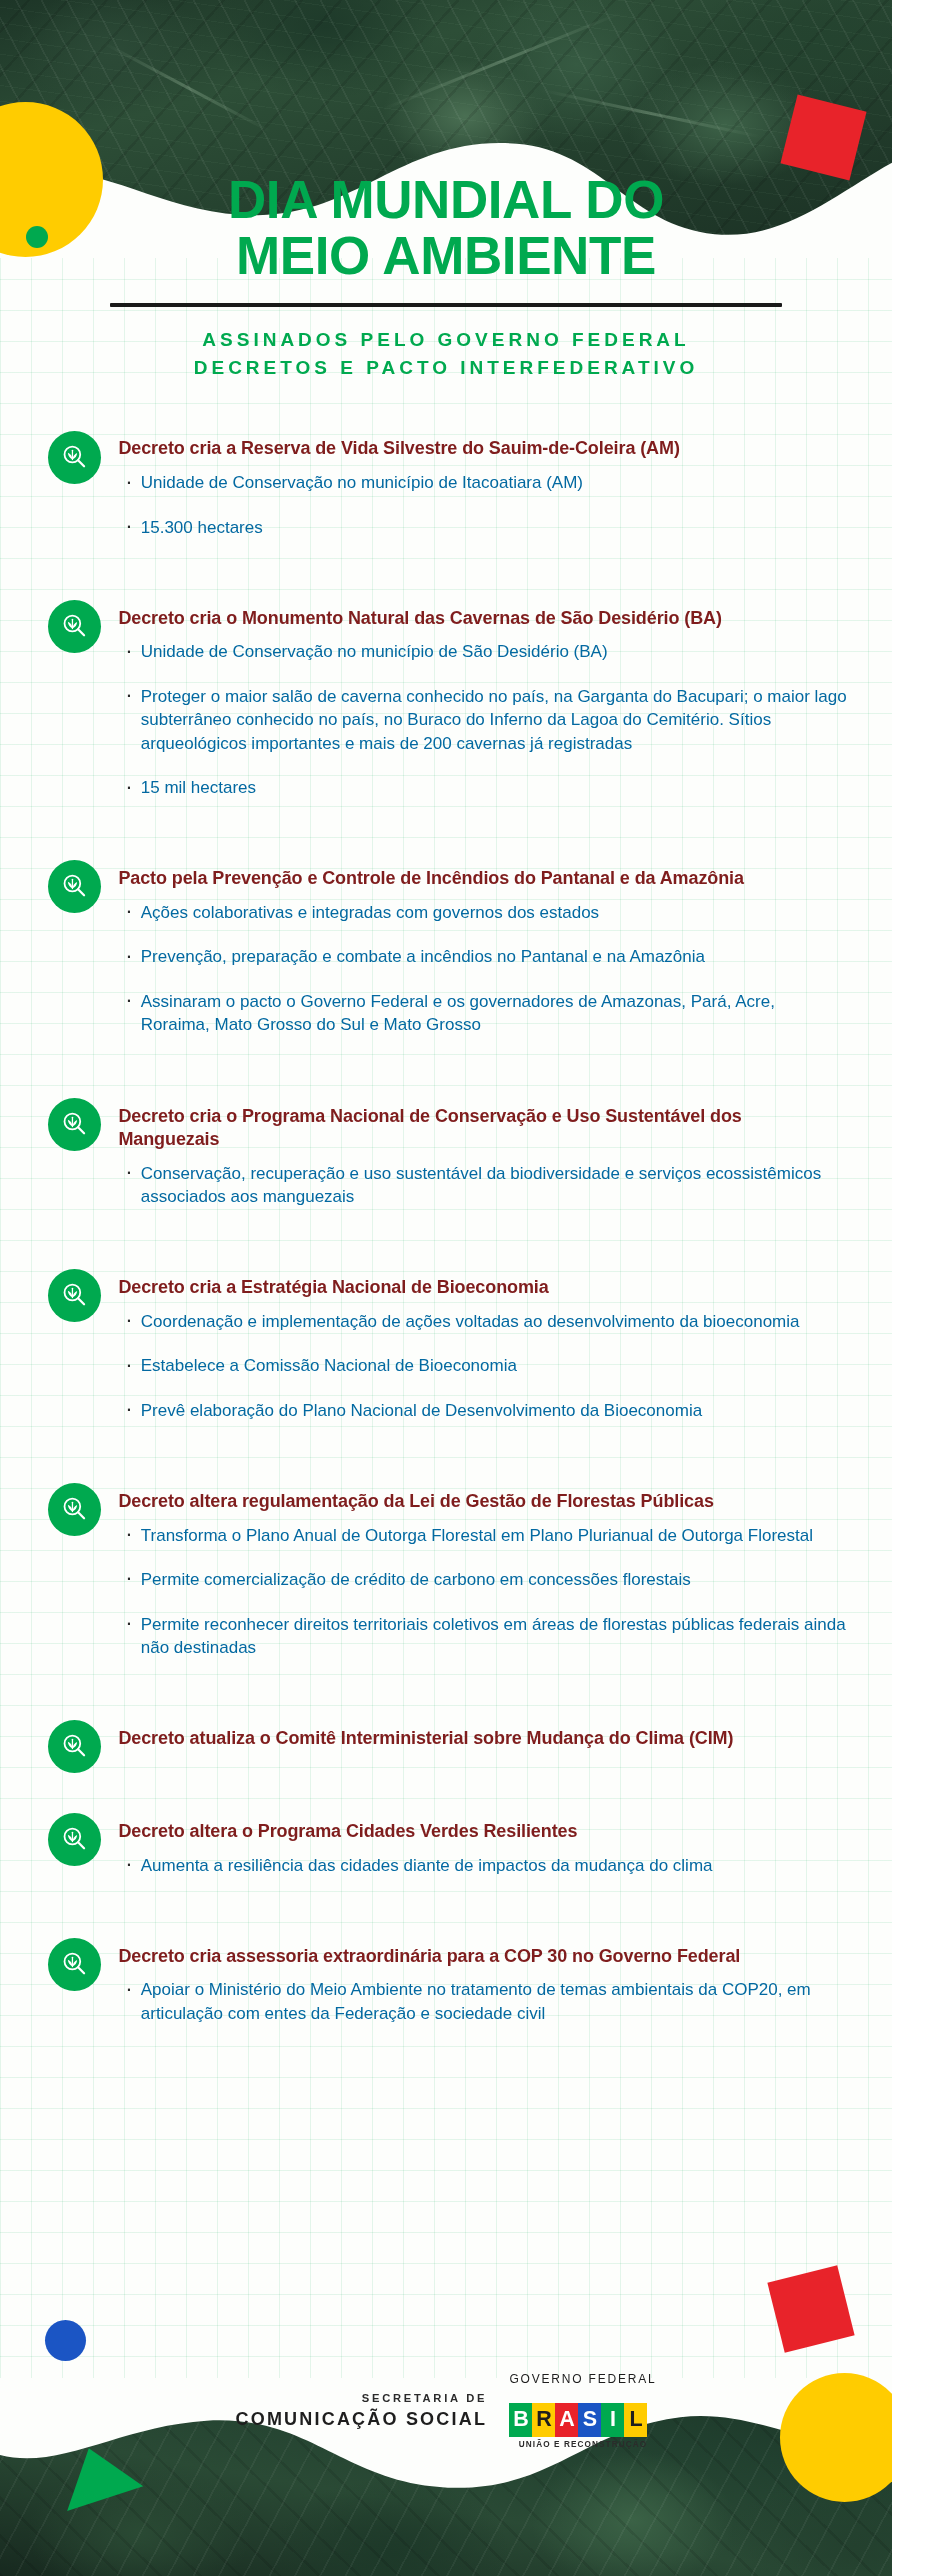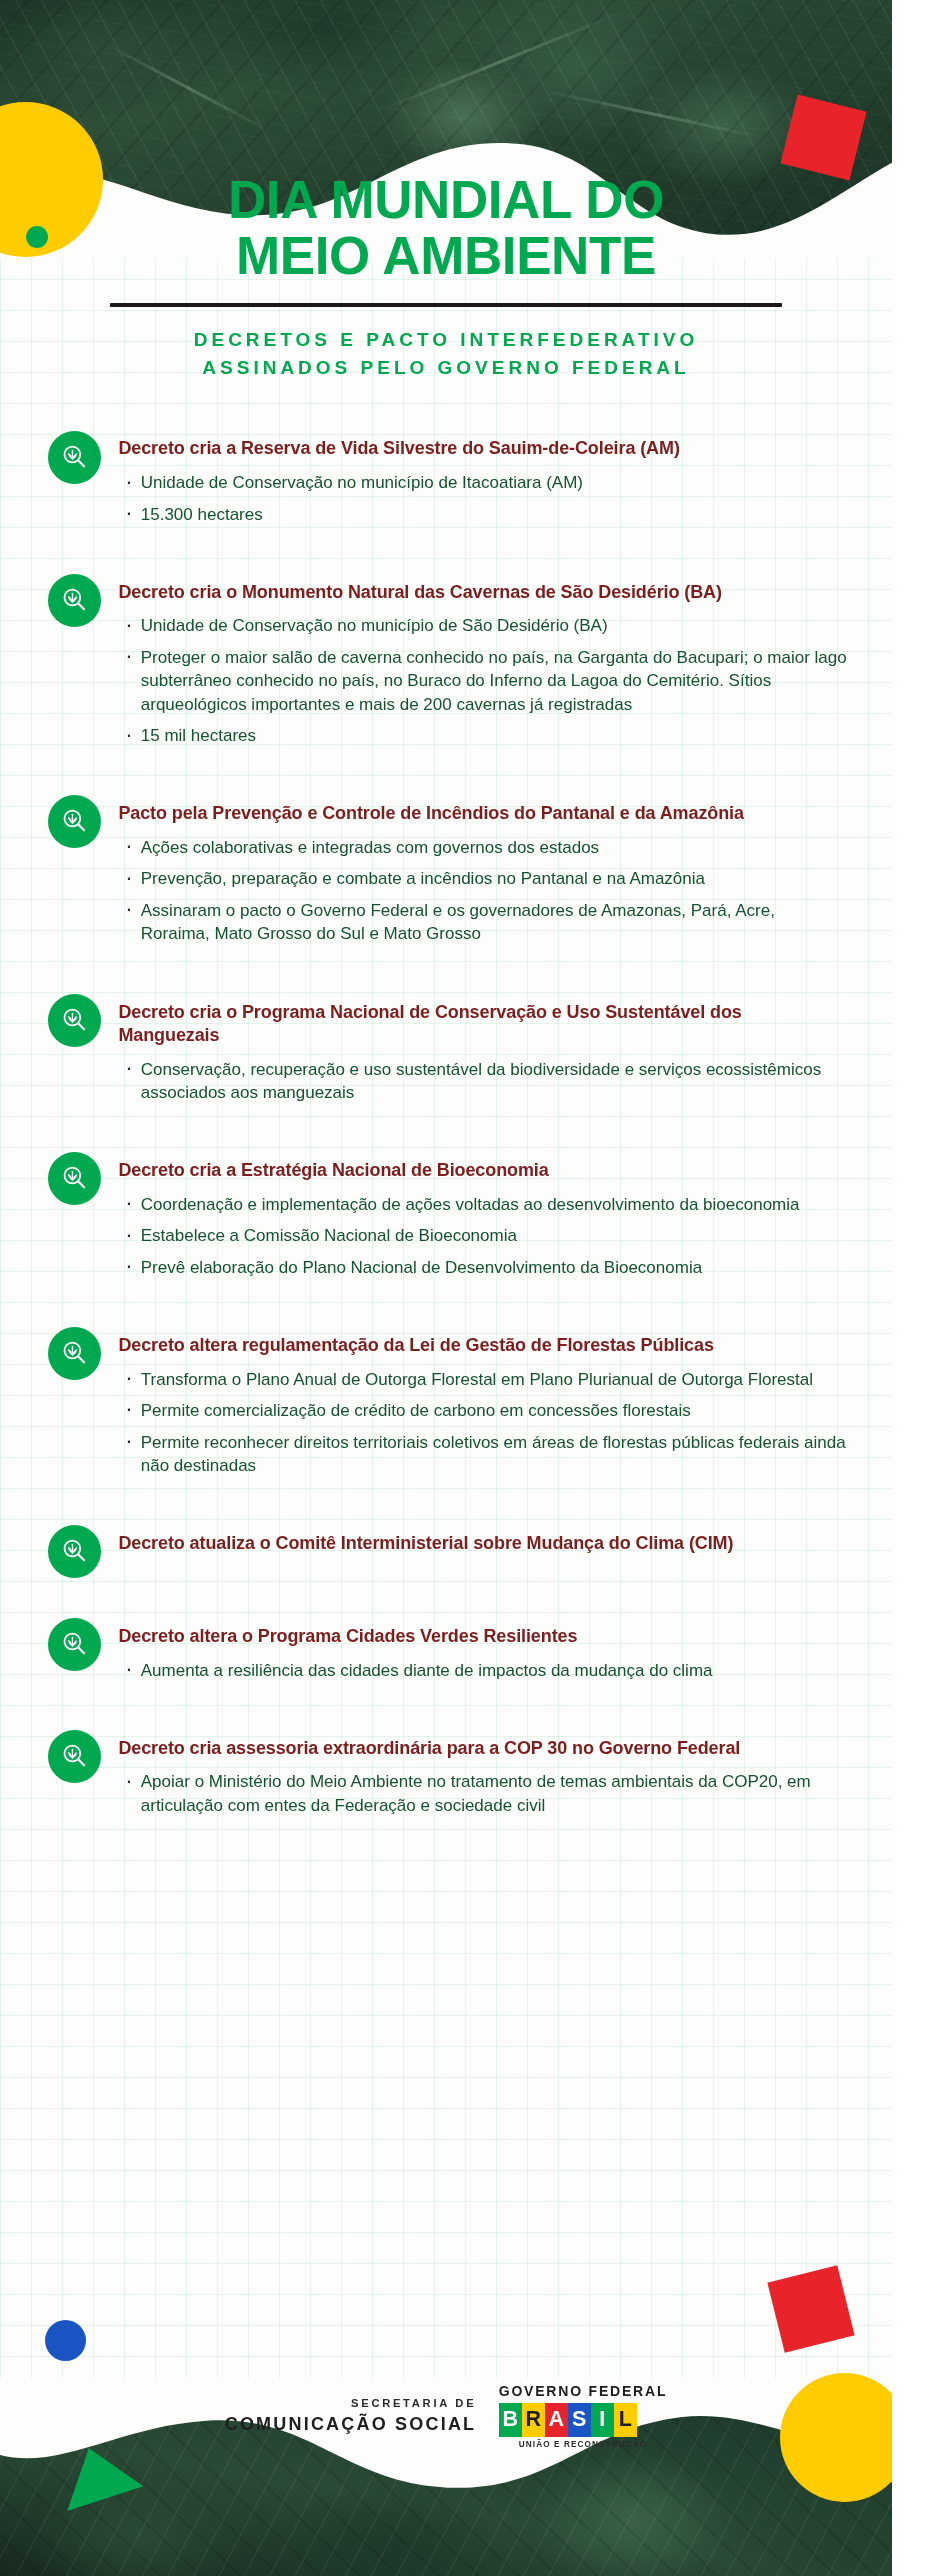--- a/index.html
+++ b/index.html
@@ -228,23 +228,23 @@
     line-height: 1.30;
     letter-spacing: -0.1px;
     margin-bottom: 10.3px;
   }
 
   .bullets { list-style: none; }
   .bullets li {
     position: relative;
     font-size: 17px;
     line-height: 1.38;
-    color: #14532d;
+    color: #0369a1;
     padding-left: 22.4px;
-    margin-bottom: 8px;
+    margin-bottom: 21px;
   }
   .bullets li::before {
     content: "·";
     position: absolute;
     left: 6.9px; top: -2.6px;
     font-size: 22.4px;
     color: #2a2a2a;
     line-height: 1.2;
   }
 
@@ -266,24 +266,24 @@
     text-transform: uppercase;
   }
   .secom-l2 {
     font-size: 18px; font-weight: 800;
     letter-spacing: 2.2px; color: #1e1e1e;
     text-transform: uppercase;
   }
 
   .gov-logo { text-align: center; line-height: 1; }
   .gov-top {
-    font-size: 14px; font-weight: 700;
+    font-size: 12px; font-weight: 400;
     letter-spacing: 1.8px; color: #1e1e1e;
     text-transform: uppercase;
-    margin-bottom: 5px;
+    margin-bottom: 18px;
   }
   .brasil-word {
     display: flex;
     align-items: stretch;
     height: 34px;
     margin-bottom: 4.3px;
   }
   .bl {
     width: 23px;
     display:flex; align-items:center; justify-content:center;
@@ -336,22 +336,22 @@
 
   <div class="content">
 
     <div class="title-wrap">
       <h1 class="main-title">
         <span>DIA MUNDIAL DO</span>
         <span class="line2">MEIO AMBIENTE</span>
       </h1>
       <div class="title-rule"></div>
       <div class="subtitle">
+        <span class="sl">ASSINADOS PELO GOVERNO FEDERAL</span>
         <span class="sl">DECRETOS E PACTO INTERFEDERATIVO</span>
-        <span class="sl">ASSINADOS PELO GOVERNO FEDERAL</span>
       </div>
     </div>
 
     <div class="blocks" id="blocks-container">
         <div class="block">
           <div class="block-icon">
             <svg width="29" height="29" viewBox="0 0 34 34" fill="none">
               <circle cx="14.5" cy="13.5" r="9.2" stroke="#ffffff" stroke-width="2.1"></circle>
               <line x1="21.2" y1="20.2" x2="28.2" y2="27.2" stroke="#ffffff" stroke-width="2.6" stroke-linecap="round"></line>
               <path d="M14.6 19.2 C14.6 15.6 12.2 12.6 9.2 11.4 C9.6 15.0 11.4 18.0 14.6 19.2 Z" fill="#ffffff"></path>

